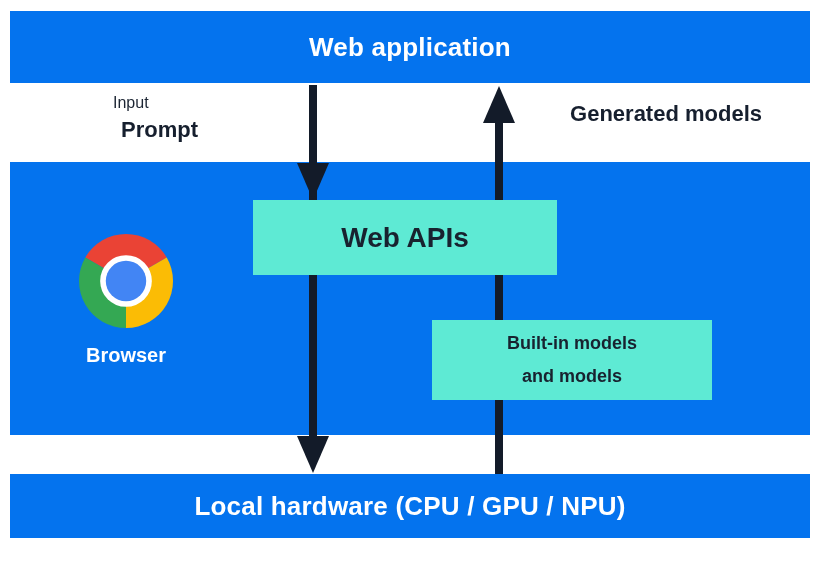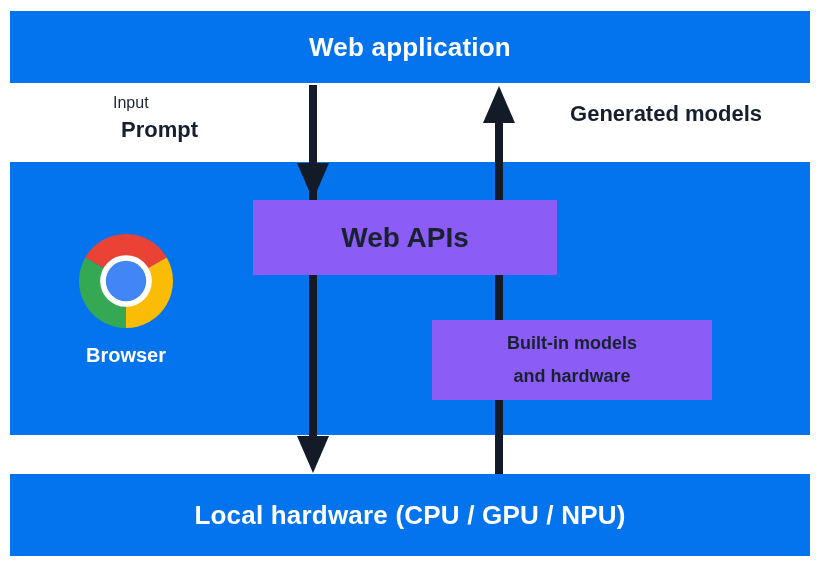--- a/index.html
+++ b/index.html
@@ -5,37 +5,37 @@
   html,body{margin:0;padding:0;background:#ffffff;}
   .canvas{
     position:relative;width:820px;height:566px;background:#ffffff;overflow:hidden;
     font-family:"Liberation Sans", sans-serif;
   }
   .bar{
     position:absolute;left:10px;width:800px;background:#0473ee;
     display:flex;align-items:center;justify-content:center;
   }
   .bar-top{top:11px;height:72px;}
-  .bar-bottom{top:474px;height:82px;}
+  .bar-bottom{top:474px;height:64px;}
   .bar-label{color:#ffffff;font-weight:bold;font-size:26px;letter-spacing:0.2px;}
   .panel{
     position:absolute;left:10px;top:162px;width:800px;height:273px;background:#0473ee;
   }
   .io-block{position:absolute;top:95px;line-height:1;}
   .io-left{left:113px;text-align:left;}
   .io-right{right:50px;text-align:right;}
   .io-caption{font-size:16px;color:#1c2533;font-weight:normal;margin:0 0 6px 0;}
   .io-value{font-size:22px;color:#161f2e;font-weight:bold;margin:8px;}
   .chrome-logo{position:absolute;left:79px;top:234px;width:94px;height:94px;z-index:3;}
   .browser-label{
     position:absolute;left:46px;top:344px;width:160px;text-align:center;
     color:#ffffff;font-weight:bold;font-size:20px;z-index:3;
   }
   .yellow-box{
-    position:absolute;background:#8b5cf6;z-index:2;
+    position:absolute;background:#5eead4;z-index:2;
     display:flex;align-items:center;justify-content:center;text-align:center;
     color:#18222f;font-weight:bold;
   }
   .box-webapis{left:253px;top:200px;width:304px;height:75px;font-size:28px;}
   .box-builtin{left:432px;top:320px;width:280px;height:80px;font-size:18px;line-height:33px;}
   .arrow-line{position:absolute;width:8px;background:#131b29;z-index:1;}
   .line-down{left:309px;top:85px;height:355px;}
   .line-up{left:495px;top:120px;height:354px;}
   .head{position:absolute;width:0;height:0;z-index:1;}
   .head-down{border-left:16px solid transparent;border-right:16px solid transparent;border-top:37px solid #131b29;}
@@ -77,21 +77,21 @@
     <circle cx="50" cy="50" r="21.5" fill="#4285f4"></circle>
   </svg>
   <div class="browser-label">Browser</div>
 
   <div class="yellow-box box-webapis">
     <span>Web APIs</span>
   </div>
   <div class="yellow-box box-builtin">
     <span>
       <span>Built-in models</span><br>
-      <span>and hardware</span>
+      <span>and models</span>
     </span>
   </div>
 
   <div class="bar bar-bottom">
     <span class="bar-label">Local hardware (CPU / GPU / NPU)</span>
   </div>
 
 </div>
 
 </body></html>

